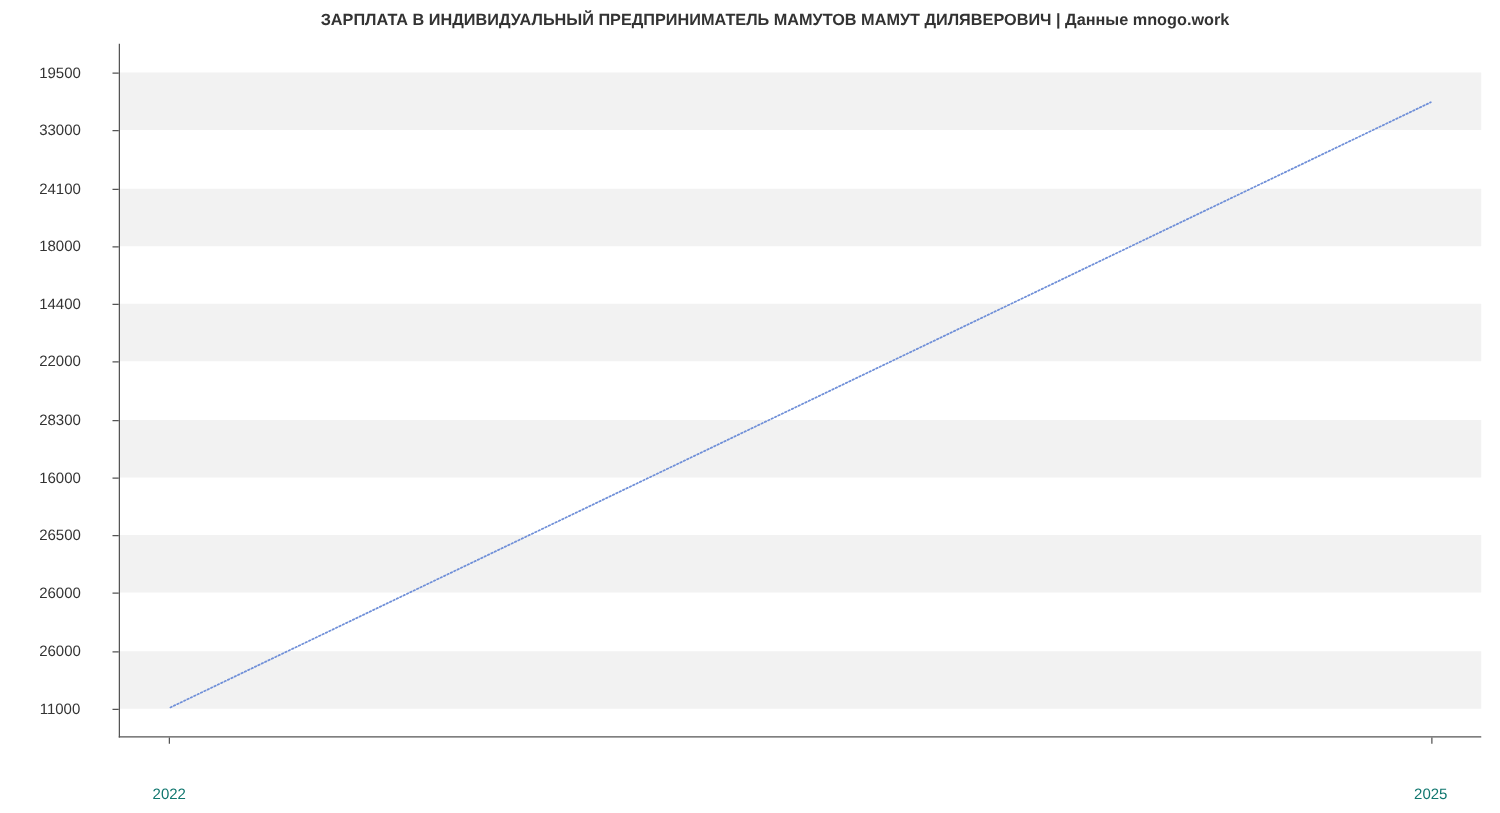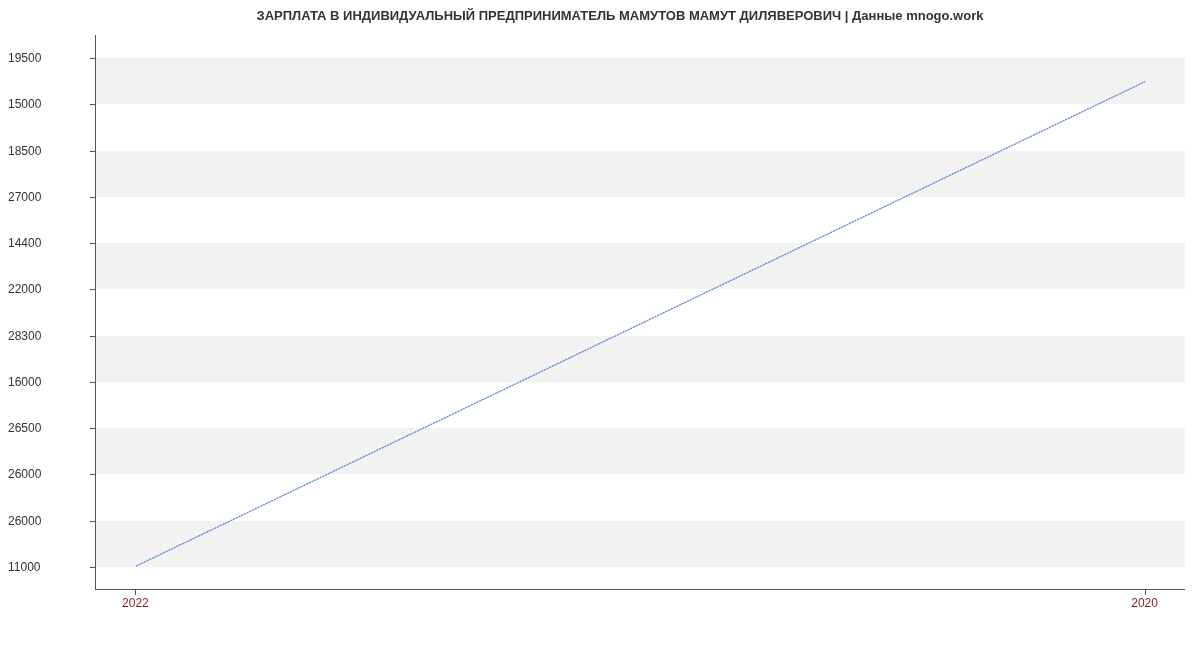--- a/index.html
+++ b/index.html
@@ -43,30 +43,30 @@
     left: 0;
     right: 0;
   }
   .band {
     background: #f2f2f2;
   }
   .ytick {
     position: absolute;
     right: 1112px; 
     width: 80px;
-    text-align: left;
+    text-align: center;
     font-size: 12px;
     color: #333;
     transform: translateY(-50%);
   }
   .xtick {
     position: absolute;
-    top: 596px;
+    top: 628px;
     font-size: 12px;
-    color: #7f1d1d;
+    color: #0f766e;
     transform: translateX(-50%);
   }
   .tick-mark-y {
     position: absolute;
     left: 90px;
     width: 5px;
     height: 0;
     border-top: 1px solid #555;
   }
   .tick-mark-x {
@@ -100,32 +100,32 @@
   <div class="ytick" style="top:428.1px">26500</div>
   <div class="tick-mark-y" style="top:428.1px"></div>
   <div class="ytick" style="top:381.9px">16000</div>
   <div class="tick-mark-y" style="top:381.9px"></div>
   <div class="ytick" style="top:335.6px">28300</div>
   <div class="tick-mark-y" style="top:335.6px"></div>
   <div class="ytick" style="top:289.4px">22000</div>
   <div class="tick-mark-y" style="top:289.4px"></div>
   <div class="ytick" style="top:243.1px">14400</div>
   <div class="tick-mark-y" style="top:243.1px"></div>
-  <div class="ytick" style="top:196.9px">27000</div>
+  <div class="ytick" style="top:196.9px">18000</div>
   <div class="tick-mark-y" style="top:196.9px"></div>
-  <div class="ytick" style="top:150.6px">18500</div>
+  <div class="ytick" style="top:150.6px">24100</div>
   <div class="tick-mark-y" style="top:150.6px"></div>
-  <div class="ytick" style="top:104.4px">15000</div>
+  <div class="ytick" style="top:104.4px">33000</div>
   <div class="tick-mark-y" style="top:104.4px"></div>
   <div class="ytick" style="top:58.1px">19500</div>
   <div class="tick-mark-y" style="top:58.1px"></div>
 
   <div class="xtick" style="left:135.4px">2022</div>
   <div class="tick-mark-x" style="left:135.4px"></div>
-  <div class="xtick" style="left:1144.6px">2020</div>
+  <div class="xtick" style="left:1144.6px">2025</div>
   <div class="tick-mark-x" style="left:1144.6px"></div>
 
   <div class="plot">
 
     <div class="band" style="top:485.6px;height:46.25px"></div>
     <div class="band" style="top:393.1px;height:46.25px"></div>
     <div class="band" style="top:300.6px;height:46.25px"></div>
     <div class="band" style="top:208.1px;height:46.25px"></div>
     <div class="band" style="top:115.6px;height:46.25px"></div>
     <div class="band" style="top:23.1px;height:46.25px"></div>

